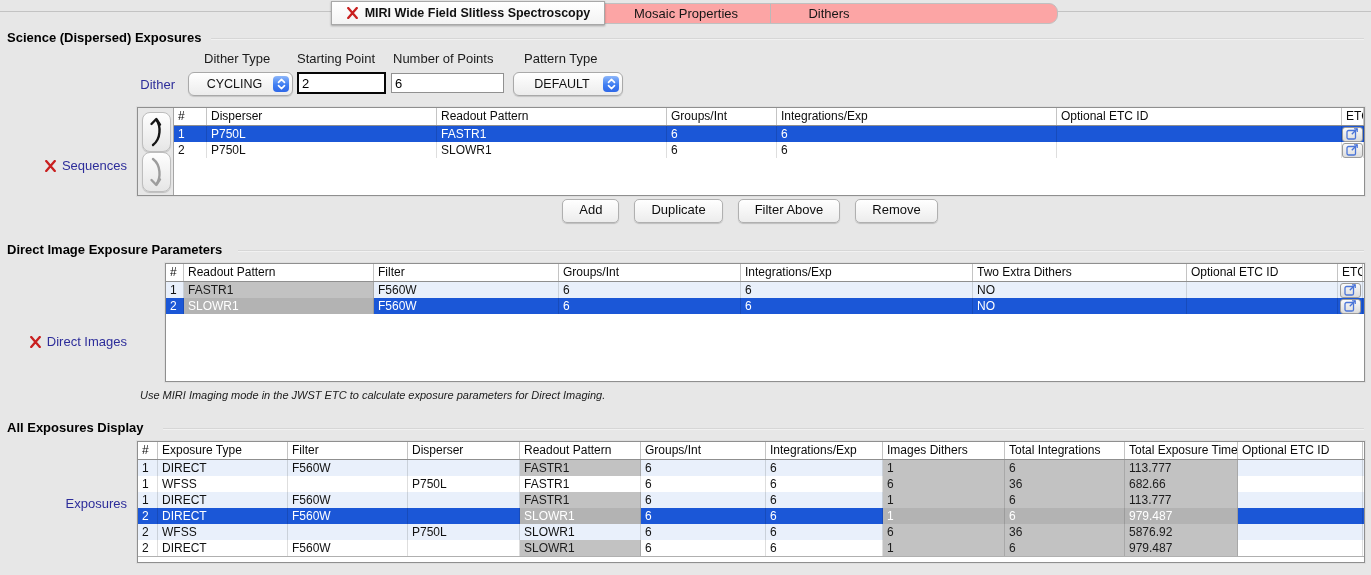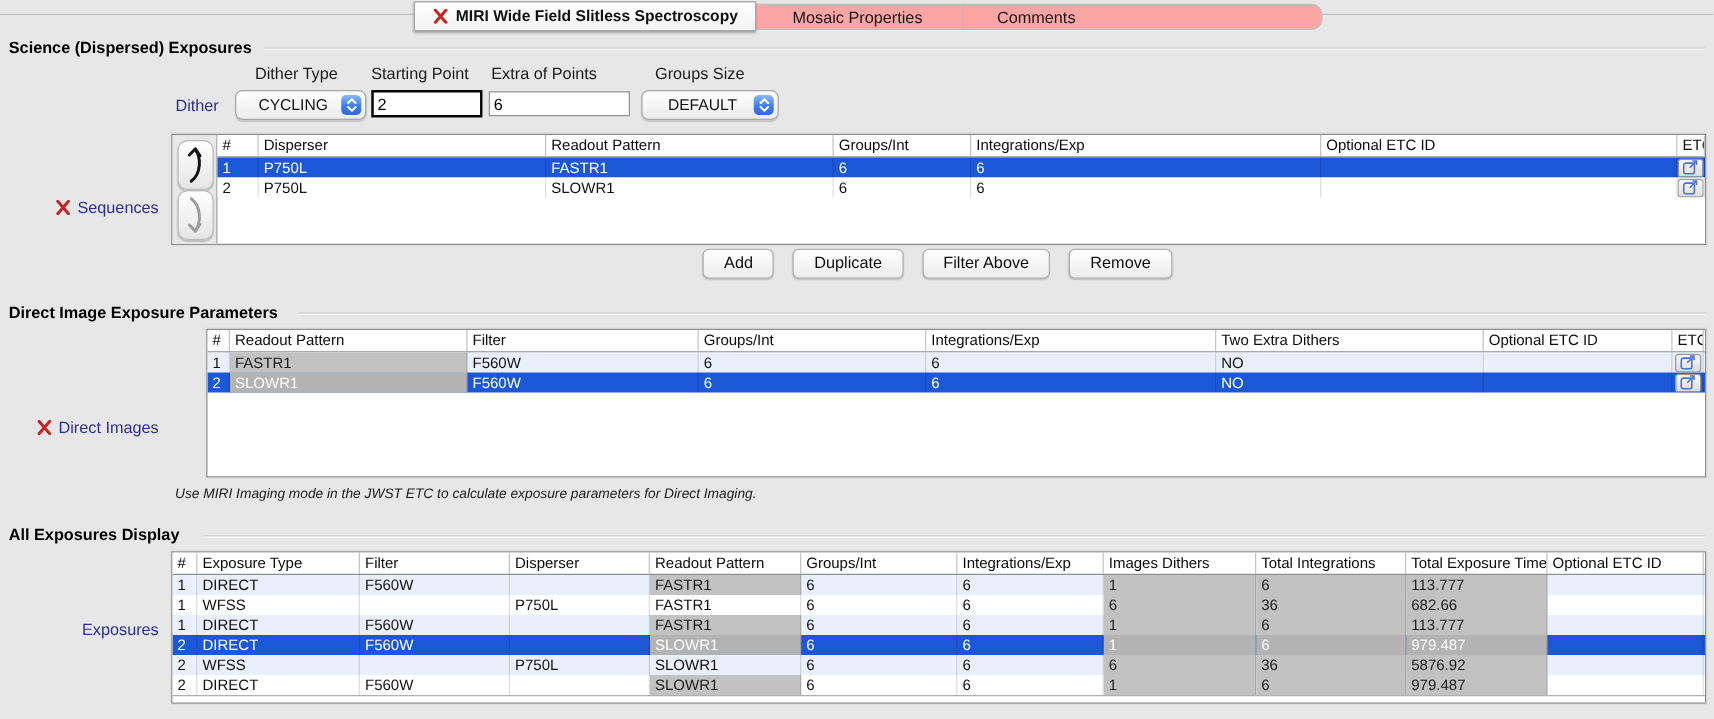--- a/index.html
+++ b/index.html
@@ -67,38 +67,38 @@
 
   .note{font-size:11px;font-style:italic;color:#1a1a1a;white-space:nowrap;}
 </style>
 </head>
 <body>
 
 <div class="abs top-edge"></div>
 <div class="abs tabstrip">
   <div class="spacer"></div>
   <div class="tab tab-mosaic">Mosaic Properties</div>
-  <div class="tab tab-comments">Comments</div>
+  <div class="tab tab-comments">Dithers</div>
 </div>
 <div class="abs seltab">
   <span style="display:flex;">
     <svg width="13" height="12" viewBox="0 0 13 12">
         <path d="M2.2 1 L10.8 11 M10.8 1 L2.2 11" stroke="#c92020" stroke-width="2.3" stroke-linecap="round" fill="none"></path>
       </svg>
   </span>
   <span>MIRI Wide Field Slitless Spectroscopy</span>
 </div>
 
 <div class="abs sect" style="left:7px;top:30px;">Science (Dispersed) Exposures</div>
 <div class="abs rule" style="left:211px;top:38px;width:1153px;"></div>
 
 <div class="abs flabel" style="left:204px;top:51px;">Dither Type</div>
 <div class="abs flabel" style="left:297px;top:51px;">Starting Point</div>
-<div class="abs flabel" style="left:393px;top:51px;">Extra of Points</div>
-<div class="abs flabel" style="left:524px;top:51px;">Groups Size</div>
+<div class="abs flabel" style="left:393px;top:51px;">Number of Points</div>
+<div class="abs flabel" style="left:524px;top:51px;">Pattern Type</div>
 
 <div class="abs navy" style="left:100px;top:77px;width:75px;">Dither</div>
 
 <div class="abs combo" style="left:188px;top:72px;width:103px;">
   <span class="cl">CYCLING</span>
   <span class="cap">
     <svg width="9" height="12" viewBox="0 0 9 12">
         <path d="M1.5 4.4 L4.5 1.4 L7.5 4.4" fill="none" stroke="#fff" stroke-width="1.6" stroke-linecap="round" stroke-linejoin="round"></path>
         <path d="M1.5 7.6 L4.5 10.6 L7.5 7.6" fill="none" stroke="#fff" stroke-width="1.6" stroke-linecap="round" stroke-linejoin="round"></path>
       </svg>

